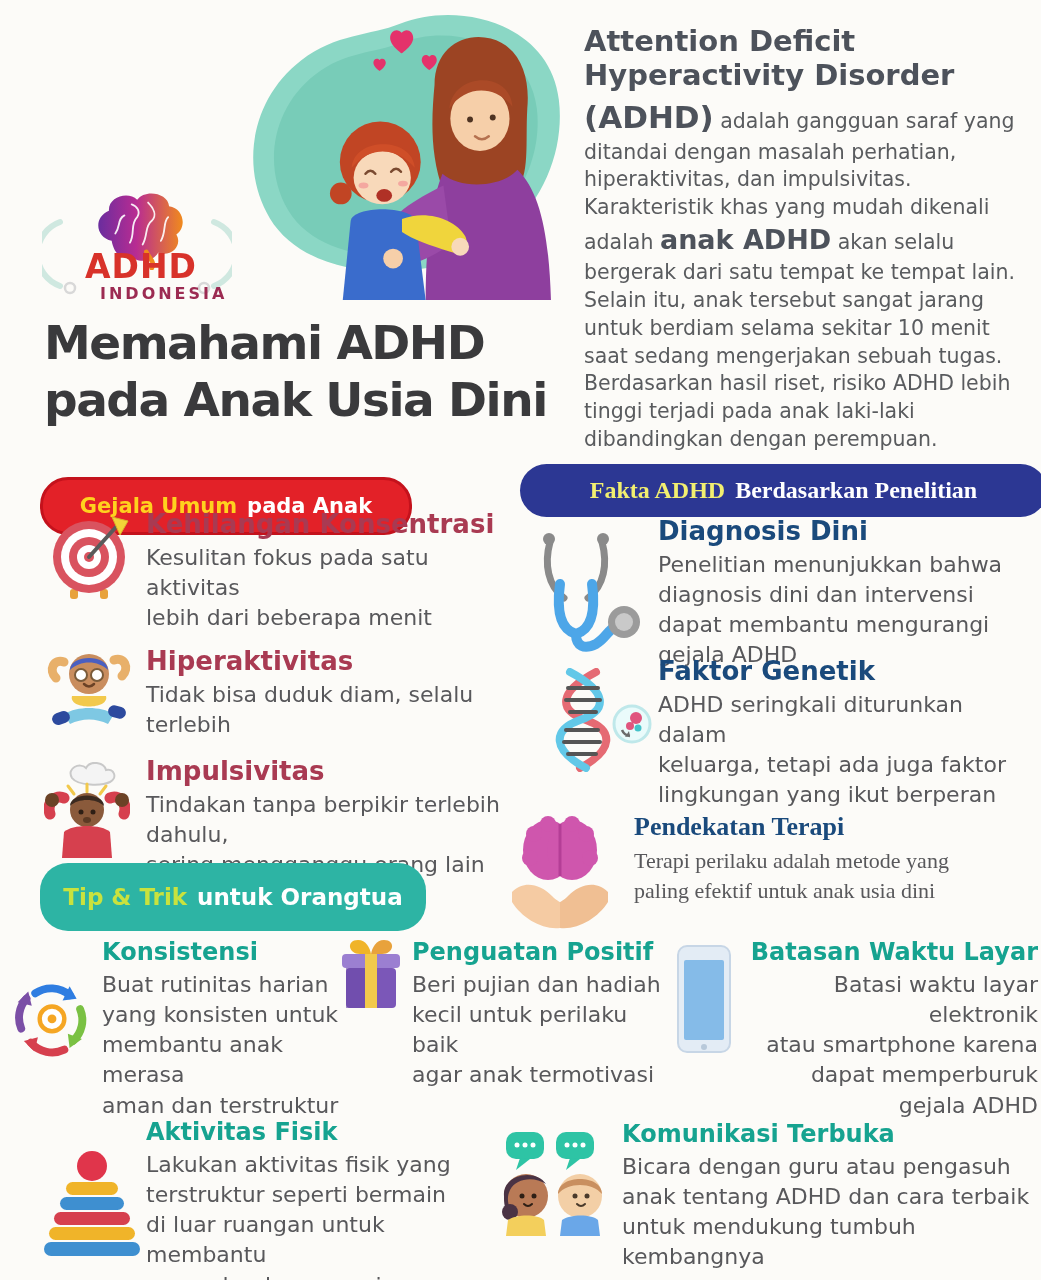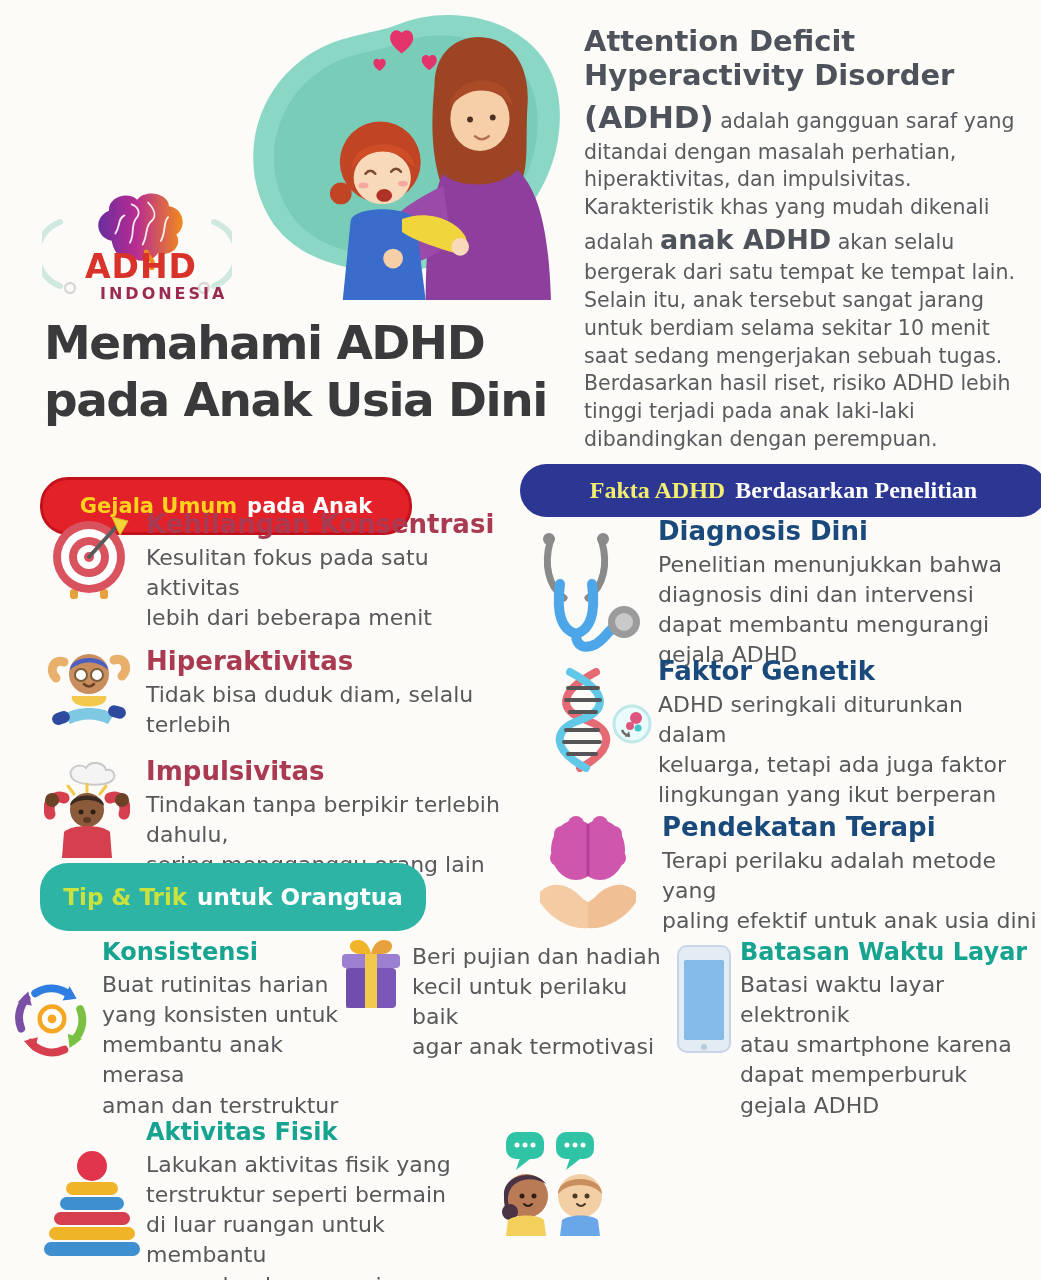--- a/index.html
+++ b/index.html
@@ -51,24 +51,24 @@
   .sym h3{font-size:26px;color:var(--crimson,#a93a52);}
   .fact .txt{margin-left:130px;}
   .fact h3{font-size:26px;color:var(--navy-h,#1a4a7c);}
   .tip h3{font-size:24px;color:var(--teal-h,#16a390);}
   
   #sym1{left:44px;top:509px;width:480px;} #sym1 .icon{width:92px;height:92px;top:2px;}
   #sym2{left:44px;top:646px;width:500px;} #sym2 .icon{width:90px;height:86px;top:2px;}
   #sym3{left:44px;top:756px;width:500px;} #sym3 .icon{width:86px;height:96px;top:6px;}
   #fact1{left:528px;top:516px;width:510px;} #fact1 .icon{width:114px;height:128px;top:12px;}
   #fact2{left:528px;top:656px;width:510px;} #fact2 .icon{width:118px;height:104px;top:12px;left:6px;}
-  #fact3{left:532px;top:812px;width:510px;} #fact3 .icon{width:112px;height:118px;top:2px;}
+  #fact3{left:504px;top:812px;width:510px;font-family:Liberation Serif, serif;} #fact3 .icon{width:112px;height:118px;top:2px;}
   #tip1{left:8px;top:938px;width:340px;}  #tip1 .txt{margin-left:94px;} #tip1 .icon{width:88px;height:88px;top:36px;}
   #tip2{left:336px;top:938px;width:330px;} #tip2 .txt{margin-left:76px;} #tip2 .icon{width:70px;height:76px;top:-2px;}
-  #tip3{left:674px;top:938px;width:364px;} #tip3 .txt{margin-left:66px;} #tip3 .icon{width:56px;height:110px;top:6px;left:2px;}
+  #tip3{left:674px;top:938px;width:364px;} #tip3 .txt{margin-left:66px;text-align:right;} #tip3 .icon{width:56px;height:110px;top:6px;left:2px;}
   #tip4{left:42px;top:1118px;width:450px;} #tip4 .txt{margin-left:104px;} #tip4 .icon{width:100px;height:112px;top:30px;}
   #tip5{left:492px;top:1120px;width:549px;} #tip5 .txt{margin-left:130px;} #tip5 .icon{width:122px;height:112px;top:8px;}
 </style>
 </head>
 <body>
 
 <div id="page">
 
   <div class="logo">
     <svg class="arcs" viewBox="0 0 190 80">
@@ -329,20 +329,21 @@
   <div id="tip2" class="item tip">
     <svg class="icon" viewBox="0 0 70 76">
       <path d="M24,18 C12,18 10,4 22,4 C30,4 34,12 35,18 Z" fill="#f0b429"></path>
       <path d="M46,18 C58,18 60,4 48,4 C40,4 36,12 35,18 Z" fill="#e8a23c"></path>
       <rect x="6" y="18" width="58" height="14" rx="4" fill="#9b7fd1"></rect>
       <rect x="10" y="32" width="50" height="40" rx="4" fill="#7b57b8"></rect>
       <rect x="10" y="32" width="24" height="40" fill="#6a48a6" opacity="0.6"></rect>
       <rect x="29" y="18" width="12" height="54" fill="#f2c94c"></rect>
     </svg>
     <div class="txt">
+      <h3>Penguatan Positif</h3>
       <p>Beri pujian dan hadiah
 kecil untuk perilaku baik
 agar anak termotivasi</p>
     </div>
   </div>
 
   <div id="tip3" class="item tip">
     <svg class="icon" viewBox="0 0 56 110">
       <rect x="2" y="2" width="52" height="106" rx="9" fill="#e3ecf5" stroke="#c7d6e6" stroke-width="2"></rect>
       <rect x="8" y="16" width="40" height="80" rx="2" fill="#85bbe8"></rect>
@@ -400,15 +401,21 @@
       <path d="M32,76 Q36,80 40,76" fill="none" stroke="#2e1f15" stroke-width="2" stroke-linecap="round"></path>
       <path d="M16,92 C24,86 46,86 52,92 L54,108 L14,108 Z" fill="#f3cf5c"></path>
 
       <circle cx="88" cy="68" r="22" fill="#f3cfa6"></circle>
       <path d="M66,66 C66,46 110,46 110,66 C100,54 76,54 66,66 Z" fill="#c98f5f"></path>
       <circle cx="83" cy="68" r="2.5" fill="#4a3a2a"></circle>
         <circle cx="95" cy="68" r="2.5" fill="#4a3a2a"></circle>
       <path d="M85,76 Q89,80 93,76" fill="none" stroke="#4a3a2a" stroke-width="2" stroke-linecap="round"></path>
       <path d="M70,92 C78,86 100,86 106,92 L108,108 L68,108 Z" fill="#6aa7e8"></path>
     </svg>
+    <div class="txt">
+      <h3>Komunikasi Terbuka</h3>
+      <p>Bicara dengan guru atau pengasuh
+anak tentang ADHD dan cara terbaik
+untuk mendukung tumbuh kembangnya</p>
+    </div>
   </div>
 
 </div>
 
 </body></html>

